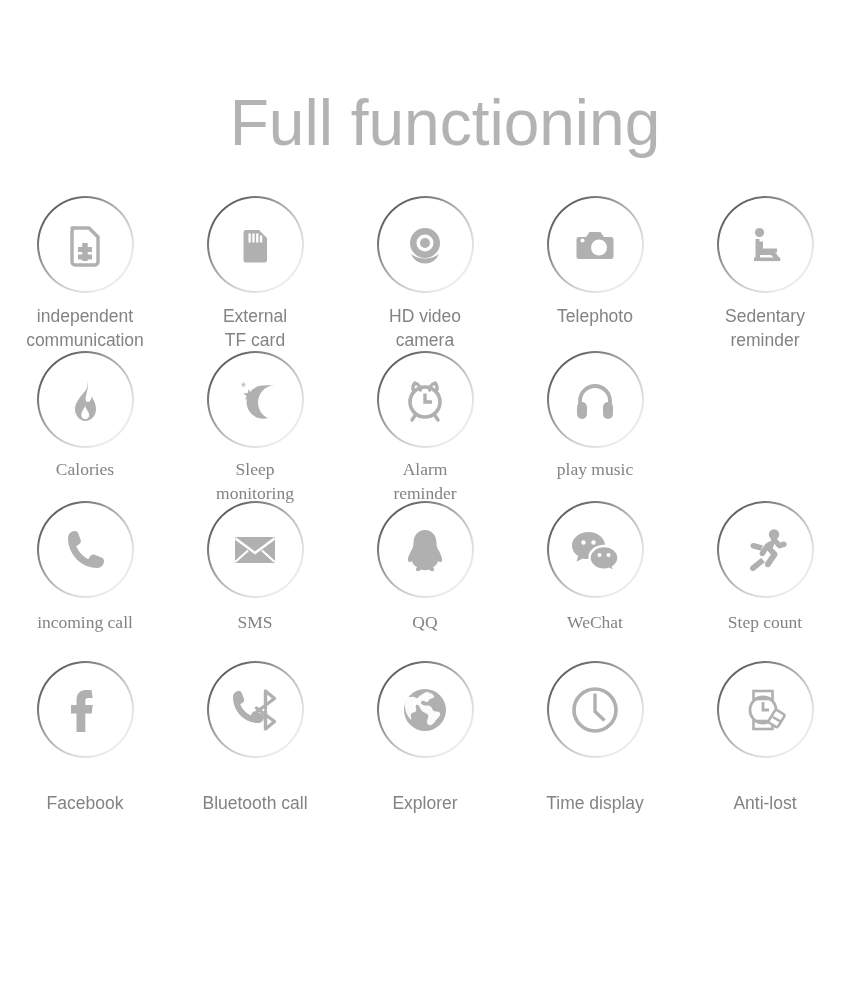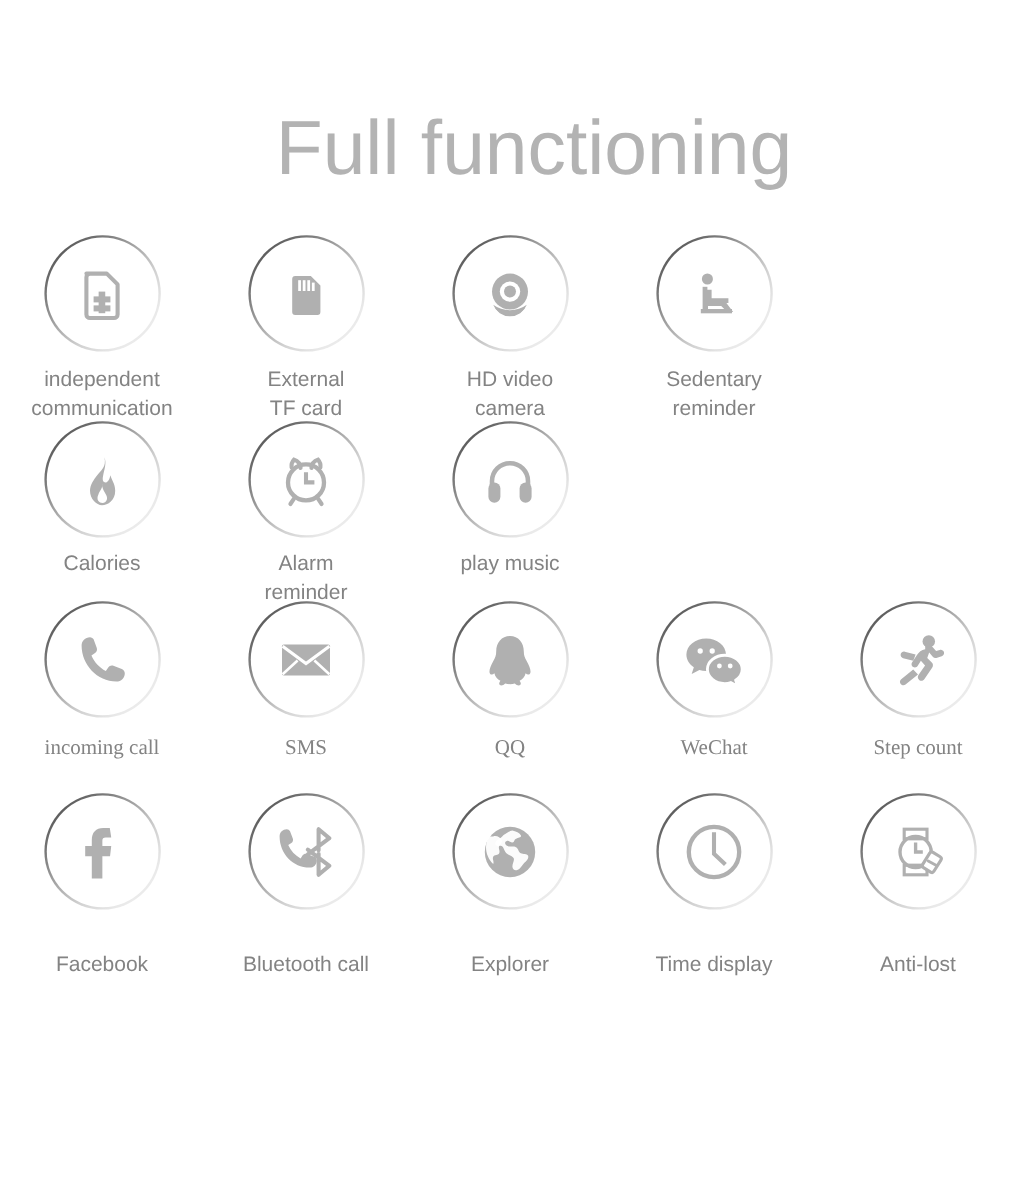--- a/index.html
+++ b/index.html
@@ -33,21 +33,21 @@
     width:850px;
   }
   .cell{
     flex:0 0 170px;
     width:170px;
     display:flex;
     flex-direction:column;
     align-items:center;
   }
   .r1{height:155px;}
-  .r2{height:150px;}
+  .r2{height:150px;font-family:Liberation Serif, serif;}
   .r3{height:160px;font-family:Liberation Serif, serif;}
   .r4{height:150px;}
 
   
   .ring{
     position:relative;
     width:97px;height:97px;
     border-radius:50%;
     background:
       linear-gradient(135deg,#3a3a3a 0%,#6f6f6f 22%,#a9a9a9 45%,#d2d2d2 63%,#e9e9e9 80%,#f2f2f2 100%);
@@ -141,20 +141,32 @@
               <circle cx="30" cy="28" r="5" fill="#b0b0b0"></circle>
               <path d="M16 39 a15 15 0 0 0 28 0 a24 24 0 0 1 -28 0 z" fill="#b0b0b0"></path>
               <path d="M17.5 41.5 a14 11 0 0 0 25 0 a30 30 0 0 1 -25 0 z" fill="#b0b0b0"></path>
             </svg>
           </span>
         </div>
         <div class="label">HD video
 camera</div>
       </div>
 
+      <div class="cell">
+        <div class="ring">
+          <span class="glyph">
+            <svg viewBox="0 0 60 60" fill="none">
+              <path d="M14 22 h7 l3.5 -5 h11 l3.5 5 h7 a2.5 2.5 0 0 1 2.5 2.5 v17 a2.5 2.5 0 0 1 -2.5 2.5 H14 a2.5 2.5 0 0 1 -2.5 -2.5 v-17 A2.5 2.5 0 0 1 14 22 z" fill="#b0b0b0"></path>
+              <circle cx="34" cy="32.5" r="8" fill="#ffffff"></circle>
+              <circle cx="17.5" cy="25.5" r="2" fill="#ffffff"></circle>
+            </svg>
+          </span>
+        </div>
+        <div class="label">Telephoto</div>
+      </div>
 
       <div class="cell">
         <div class="ring">
           <span class="glyph">
             <svg viewBox="0 0 60 60" fill="none">
               <circle cx="24.5" cy="17.5" r="4.6" fill="#b0b0b0"></circle>
               <path d="M20.5 24 h4 v20 h-4 z" fill="#b0b0b0"></path>
               <path d="M24 26.5 h4 v7 h14 v4 H24 z" fill="#b0b0b0"></path>
               <path d="M24 37 l16 0 l6 8 h-5 l-5 -5 H24 z" fill="#b0b0b0"></path>
               <path d="M19 42.5 h26 v3.6 H19 z" fill="#b0b0b0"></path>
@@ -174,20 +186,33 @@
           <span class="glyph">
             <svg viewBox="0 0 60 60" fill="none">
               <path d="M32 11 c2 8 -3 11 -6 15 c-3 4 -6 8 -6 13 c0 7 5.5 12 10 12 c5 0 11 -4 11 -12 c0 -6 -3 -9 -4 -13 c-1 5 -3 6 -4 6 c-2 0 -3 -2 -2 -6 c1 -5 3 -10 1 -15 z" fill="#b0b0b0"></path>
               <path d="M30 33 c1 4 -2 6 -3 9 c-1 2 -1 4 0 5.5 c1.2 1.8 4 2.2 5.8 0.8 c1.6 -1.3 1.8 -3.6 0.8 -5.6 c-1.3 -2.6 -3.6 -5 -3.6 -9.7 z" fill="#ffffff"></path>
             </svg>
           </span>
         </div>
         <div class="label">Calories</div>
       </div>
 
+      <div class="cell">
+        <div class="ring">
+          <span class="glyph">
+            <svg viewBox="0 0 60 60" fill="none">
+              <path d="M44 16 c-9 1 -16 8.5 -16 17.5 c0 7 4 13 10 15.5 c-1.5 .5 -3 .7 -4.8 .7 c-9.2 0 -16.6 -7.4 -16.6 -16.6 c0 -9 7.2 -16.4 16.2 -16.6 z" transform="translate(5,-1)" fill="#b0b0b0"></path>
+              <path d="M24 19 l1.5 4.3 h4.5 l-3.6 2.7 l1.4 4.3 l-3.8 -2.7 l-3.8 2.7 l1.4 -4.3 l-3.6 -2.7 h4.5 z" fill="#b0b0b0"></path>
+              <path d="M18.5 11.5 l.8 2.2 h2.3 l-1.9 1.4 l.7 2.2 l-1.9 -1.35 l-1.9 1.35 l.7 -2.2 l-1.9 -1.4 h2.3 z" fill="#c4c4c4"></path>
+            </svg>
+          </span>
+        </div>
+        <div class="label">Sleep
+monitoring</div>
+      </div>
 
       <div class="cell">
         <div class="ring">
           <span class="glyph">
             <svg viewBox="0 0 60 60" fill="none">
               <circle cx="30" cy="32" r="15" stroke="#b0b0b0" stroke-width="3.6" fill="none"></circle>
               <path d="M30 23.5 V32 h7" stroke="#b0b0b0" stroke-width="3.4" stroke-linecap="butt" fill="none"></path>
               <path d="M18 19.5 a8 8 0 0 1 2 -6.5 a8 8 0 0 1 5.5 7" stroke="#b0b0b0" stroke-width="3.4" fill="none" stroke-linecap="round"></path>
               <path d="M42 19.5 a8 8 0 0 0 -2 -6.5 a8 8 0 0 0 -5.5 7" stroke="#b0b0b0" stroke-width="3.4" fill="none" stroke-linecap="round"></path>
               <path d="M20 45.5 l-3 4.5" stroke="#b0b0b0" stroke-width="3.4" stroke-linecap="round"></path>

